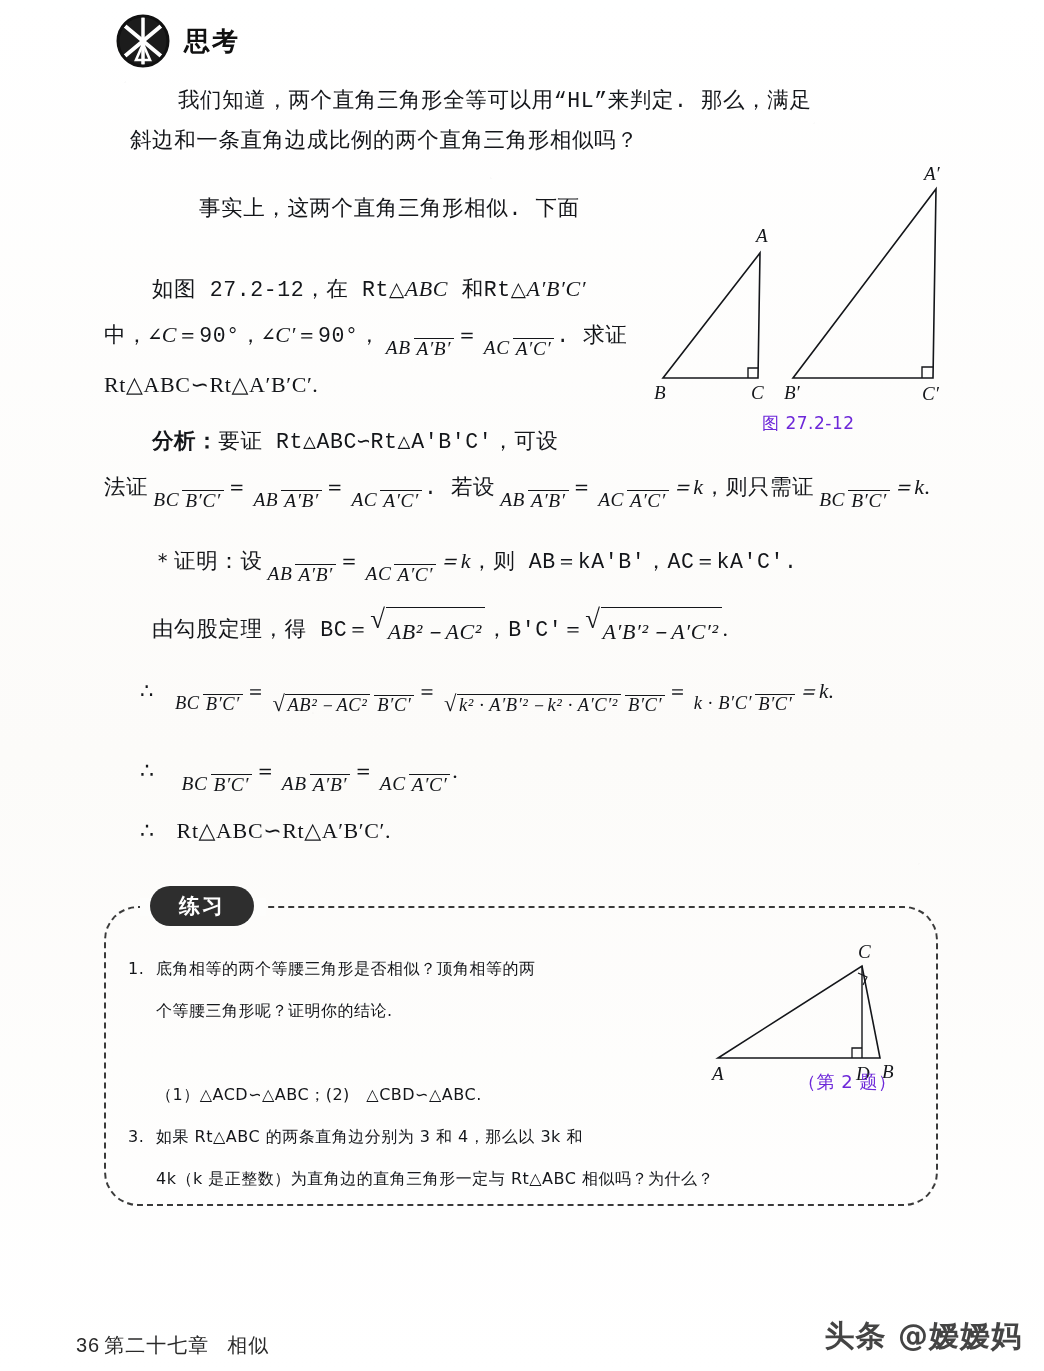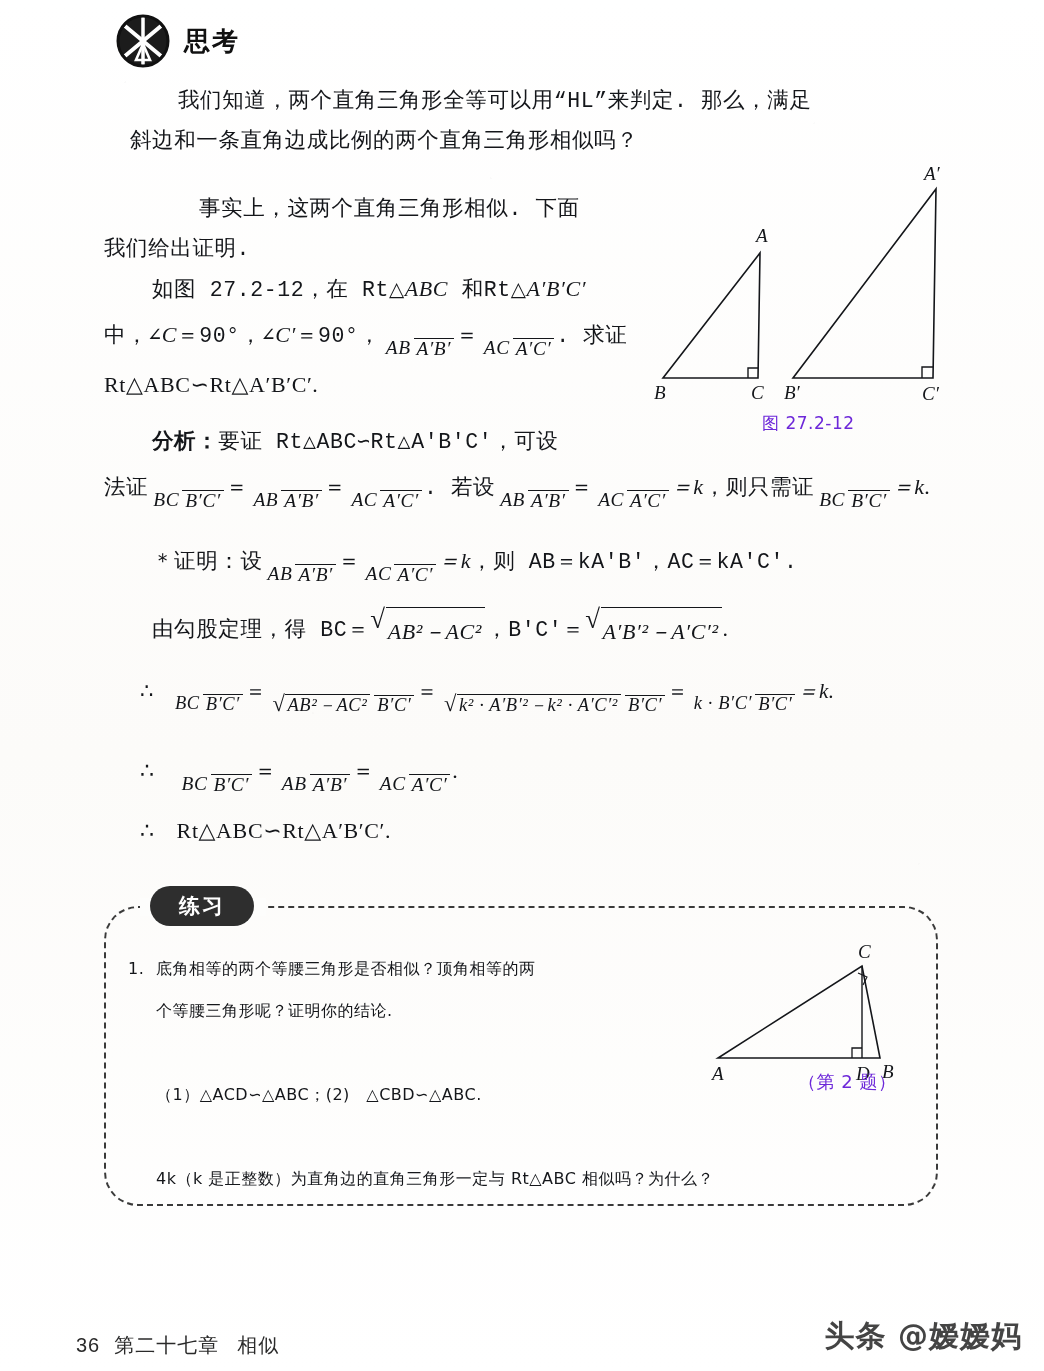--- a/index.html
+++ b/index.html
@@ -163,21 +163,21 @@
   .footer {
     position: absolute;
     left: 76px;
     top: 1332px;
     font-family: "DejaVu Sans", sans-serif;
     font-size: 20px;
     color: #2a2a2a;
     letter-spacing: 1px;
     white-space: nowrap;
   }
-  .footer .pg { margin-right: 14px; font-family: "Liberation Sans", sans-serif; }
+  .footer .pg { margin-right: 4px; font-family: "Liberation Sans", sans-serif; }
   .footer .chn { margin-right: 18px; }
 
   .watermark {
     position: absolute;
     right: 22px;
     top: 1316px;
     font-family: "DejaVu Sans", sans-serif;
     font-size: 30px;
     font-weight: bold;
     color: #2b2b2b;
@@ -205,21 +205,20 @@
       <path d="M27 30 L20 46 L34 46 Z" fill="none" stroke="#fff" stroke-width="2.6"></path>
       <circle cx="27" cy="27" r="25" fill="none" stroke="#111" stroke-width="3"></circle>
     </svg>
     <span class="think-label">思考</span>
   </div>
 
   <div class="para cn" style="left:178px; top:78px;">我们知道，两个直角三角形全等可以用“HL”来判定. 那么，满足</div>
   <div class="para cn" style="left:130px; top:118px;">斜边和一条直角边成比例的两个直角三角形相似吗？</div>
 
   <div class="para cn" style="left:151px; top:186px;margin-left:48px;">事实上，这两个直角三角形相似. 下面</div>
-  <div class="para cn" style="left:104px; top:226px;">我们给出证明.</div>
 
   <div class="para" style="left:152px; top:266px;">
     <span class="cn">如图 27.2-12，在 Rt</span><span class="tri">△</span><span class="mi">ABC</span><span class="cn"> 和Rt</span><span class="tri">△</span><span class="mi">A′B′C′</span>
   </div>
 
   <div class="para" style="left:104px; top:312px;">
     <span class="cn">中，∠</span><span class="mi">C</span><span class="cn">＝90°，∠</span><span class="mi">C′</span><span class="cn">＝90°，</span><span class="frac">
         <span class="num mi">AB</span>
         <span class="den mi">A′B′</span>
       </span><span class="mr">＝</span><span class="frac">
@@ -339,20 +338,23 @@
   <div class="ex-badge-mask"></div>
   <div class="ex-badge">练习</div>
 
   <div class="ex-line" style="left:128px; top:948px;">
     <span style="display:inline-block; width:28px;">1.</span><span>底角相等的两个等腰三角形是否相似？顶角相等的两</span>
   </div>
   <div class="ex-line" style="left:156px; top:990px;">个等腰三角形呢？证明你的结论.</div>
 
   <div class="ex-line" style="left:156px; top:1074px;">（1）△ACD∽△ABC；(2)　△CBD∽△ABC.</div>
 
+  <div class="ex-line" style="left:128px; top:1116px;">
+    <span style="display:inline-block; width:28px;">3.</span><span>如果 Rt△ABC 的两条直角边分别为 3 和 4，那么以 3k 和</span>
+  </div>
   <div class="ex-line" style="left:156px; top:1158px;">4k（k 是正整数）为直角边的直角三角形一定与 Rt△ABC 相似吗？为什么？</div>
 
   <svg style="position:absolute; left:700px; top:940px;" width="240" height="150">
     <g>
       <path d="M18 118 L180 118 L162 26 Z" fill="none" stroke="#14161a" stroke-width="1.6"></path>
       <line x1="162" y1="26" x2="162" y2="118" stroke="#14161a" stroke-width="1.4"></line>
       <path d="M162 108 L152 108 L152 118" fill="none" stroke="#14161a" stroke-width="1.3"></path>
       <path d="M158 33 L167 37 L163 45" fill="none" stroke="#14161a" stroke-width="1.1"></path>
       <text class="lbl" x="12" y="140">A</text>
       <text class="lbl" x="156" y="140">D</text>

